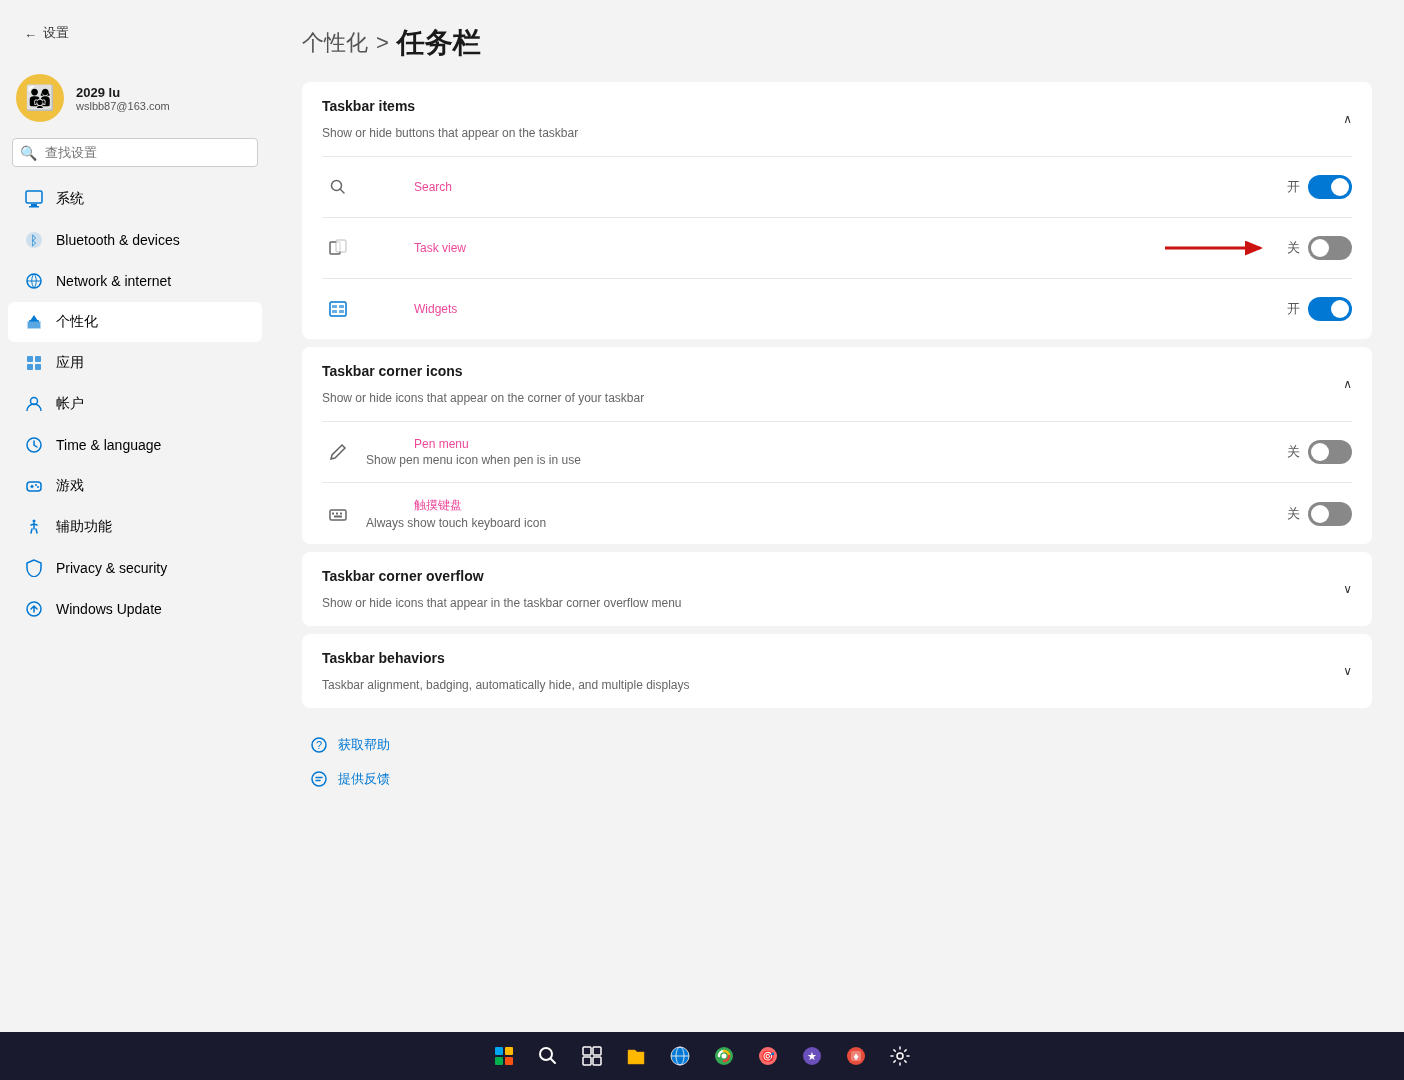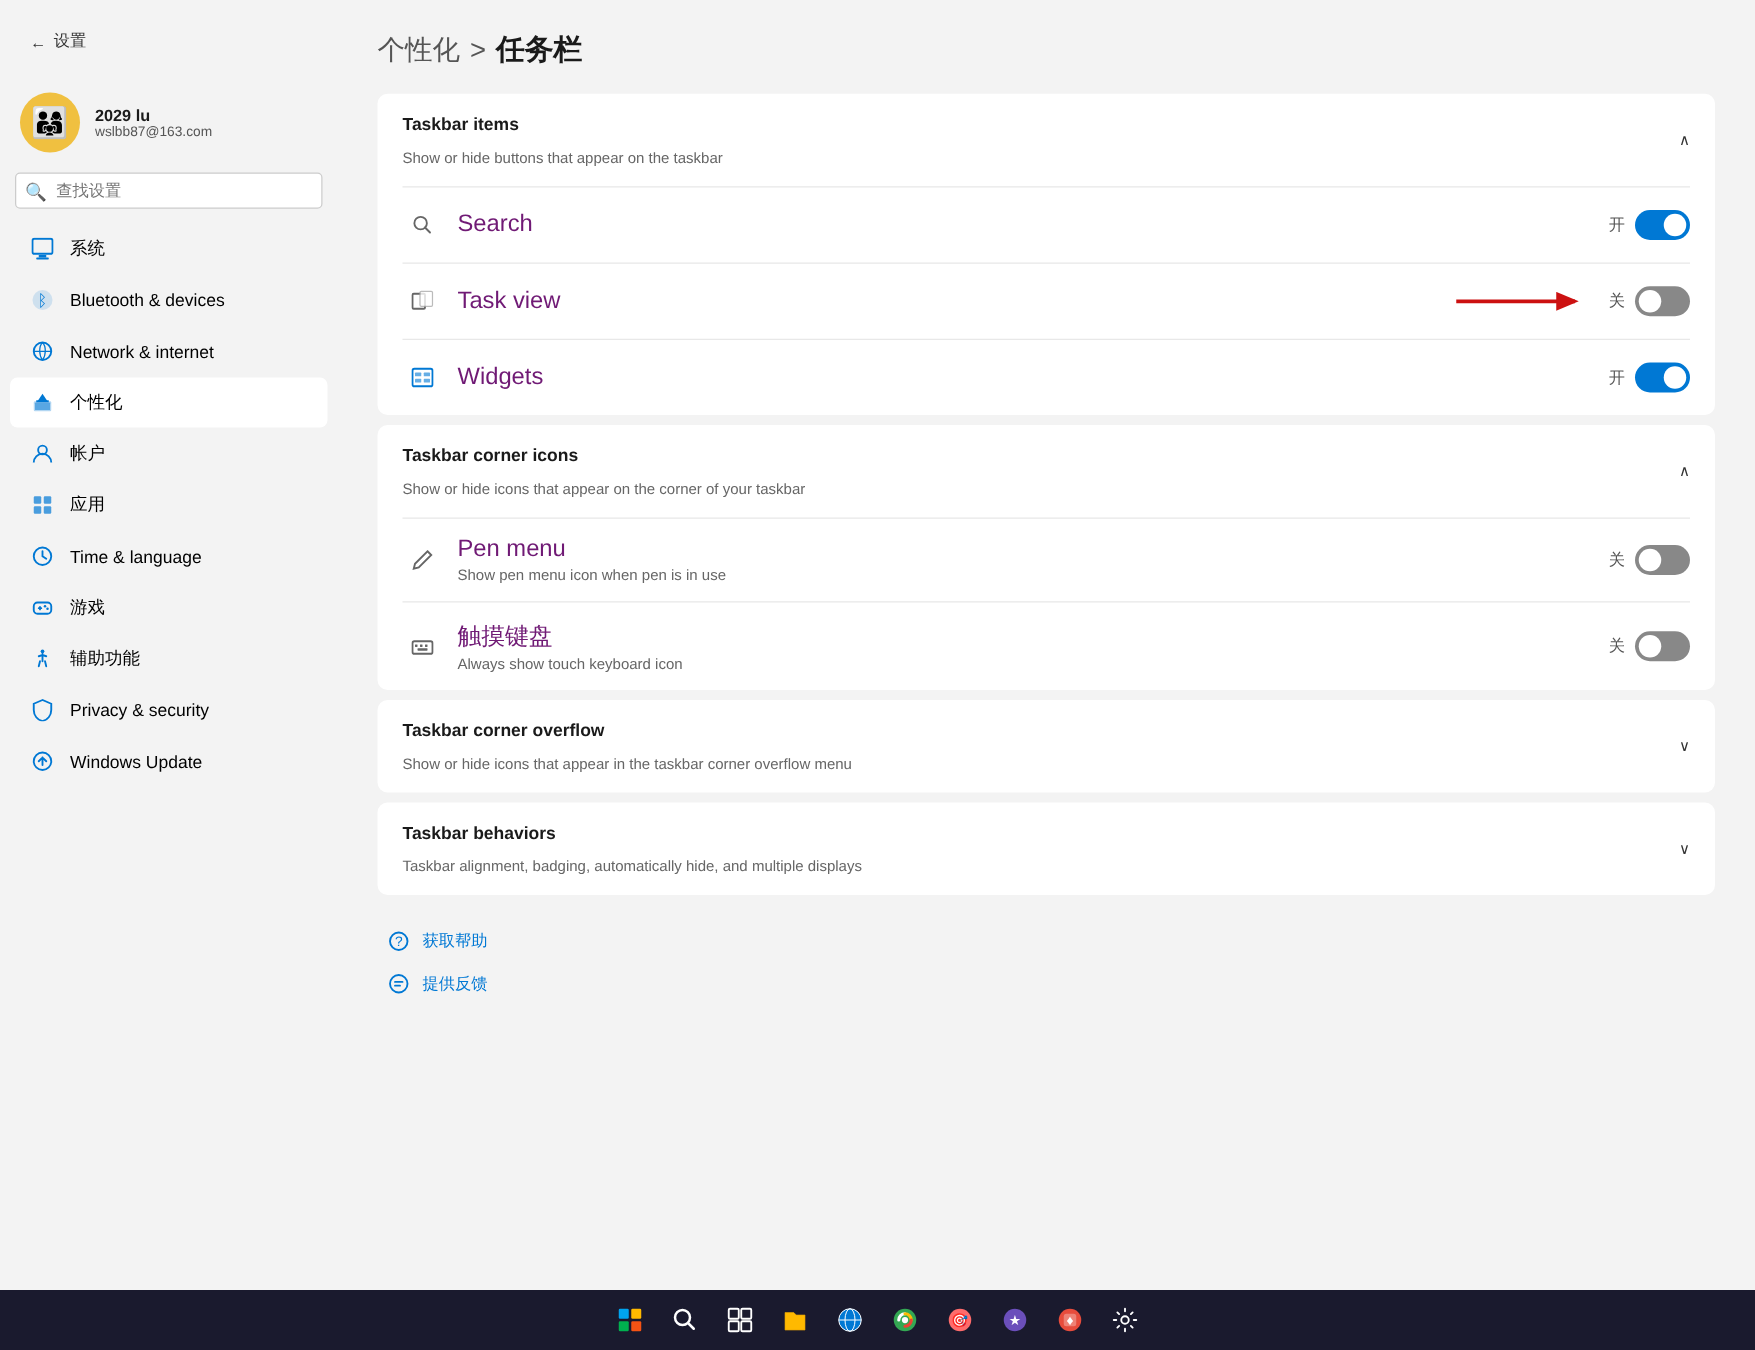--- a/index.html
+++ b/index.html
@@ -30,33 +30,33 @@
 
     .nav-item { display: flex; align-items: center; gap: 12px; padding: 10px 16px; cursor: pointer; border-radius: 6px; margin: 1px 8px; font-size: 14px; color: #000000; }
     .nav-item.active { background: white; font-weight: 500; }
     .nav-icon { width: 20px; height: 20px; display: flex; align-items: center; justify-content: center; flex-shrink: 0; }
 
     
     .content { flex: 1; padding: 24px 32px; overflow-y: auto; }
     .breadcrumb { font-size: 22px; color: #1a1a1a; margin-bottom: 20px; display: flex; align-items: center; gap: 8px; }
     .breadcrumb-parent { color: #555; font-weight: 400; }
     .breadcrumb-sep { color: #555; font-weight: 300; }
-    .breadcrumb-current { font-weight: 700; color: #1a1a1a; font-size: 23px; text-align: center; }
+    .breadcrumb-current { font-weight: 700; color: #1a1a1a; font-size: 28px; text-align: center; }
 
     .settings-card { background: white; border-radius: 8px; margin-bottom: 8px; overflow: hidden; }
     .card-header { display: flex; align-items: center; justify-content: space-between; padding: 16px 20px; cursor: pointer; }
     .card-header-info h3 { font-size: 14px; font-weight: 600; color: #1a1a1a; }
     .card-header-info p { font-size: 12px; color: #666; margin-top: 12px; }
     .chevron { font-size: 12px; color: #333; }
 
     .card-divider { height: 1px; background: #e8e8e8; margin: 0 20px; }
 
     .setting-row { display: flex; align-items: center; padding: 14px 20px; }
     .setting-icon { width: 32px; height: 32px; display: flex; align-items: center; justify-content: center; margin-right: 12px; flex-shrink: 0; }
-    .setting-label { flex: 1; font-size: 19px; color: #701a75; }
+    .setting-label { flex: 1; font-size: 12px; color: #ec4899; margin-left: 48px; }
     .toggle-area { display: flex; align-items: center; gap: 8px; }
     .toggle-label { font-size: 13px; color: #555; }
 
     
     .toggle { position: relative; width: 44px; height: 24px; }
     .toggle-slider { position: absolute; top: 0; left: 0; right: 0; bottom: 0; border-radius: 12px; transition: 0.2s; cursor: pointer; }
     .toggle-slider.on { background: #0078d4; }
     .toggle-slider.off { background: #888; }
     .toggle-knob { position: absolute; width: 18px; height: 18px; background: white; border-radius: 50%; top: 3px; transition: 0.2s; }
     .toggle-slider.on .toggle-knob { left: 23px; }
@@ -134,37 +134,37 @@
             <path d="M5 8L9 2l4 6" fill="#0078d4"></path>
             <line x1="4" y1="8" x2="14" y2="8" stroke="#0078d4" stroke-width="1.5"></line>
           </svg>
       </span>
       <span>个性化</span>
     </div>
 
     <div class="nav-item">
       <span class="nav-icon">
         <svg width="18" height="18" viewBox="0 0 18 18" fill="none">
-            <circle cx="9" cy="6" r="3.5" stroke="#0078d4" stroke-width="1.5" fill="none"></circle>
-            <path d="M2 16c0-3.866 3.134-7 7-7s7 3.134 7 7" stroke="#0078d4" stroke-width="1.5" fill="none"></path>
-          </svg>
-      </span>
-      <span>帐户</span>
-    </div>
-
-    <div class="nav-item">
-      <span class="nav-icon">
-        <svg width="18" height="18" viewBox="0 0 18 18" fill="none">
             <rect x="2" y="2" width="6" height="6" rx="1" fill="#0078d4" opacity="0.7"></rect>
             <rect x="10" y="2" width="6" height="6" rx="1" fill="#0078d4" opacity="0.7"></rect>
             <rect x="2" y="10" width="6" height="6" rx="1" fill="#0078d4" opacity="0.7"></rect>
             <rect x="10" y="10" width="6" height="6" rx="1" fill="#0078d4" opacity="0.7"></rect>
           </svg>
       </span>
       <span>应用</span>
+    </div>
+
+    <div class="nav-item">
+      <span class="nav-icon">
+        <svg width="18" height="18" viewBox="0 0 18 18" fill="none">
+            <circle cx="9" cy="6" r="3.5" stroke="#0078d4" stroke-width="1.5" fill="none"></circle>
+            <path d="M2 16c0-3.866 3.134-7 7-7s7 3.134 7 7" stroke="#0078d4" stroke-width="1.5" fill="none"></path>
+          </svg>
+      </span>
+      <span>帐户</span>
     </div>
 
     <div class="nav-item">
       <span class="nav-icon">
         <svg width="18" height="18" viewBox="0 0 18 18" fill="none">
             <circle cx="9" cy="9" r="7" stroke="#0078d4" stroke-width="1.5" fill="none"></circle>
             <path d="M9 5v4l3 2" stroke="#0078d4" stroke-width="1.5" stroke-linecap="round"></path>
           </svg>
       </span>
       <span>Time &amp; language</span>

